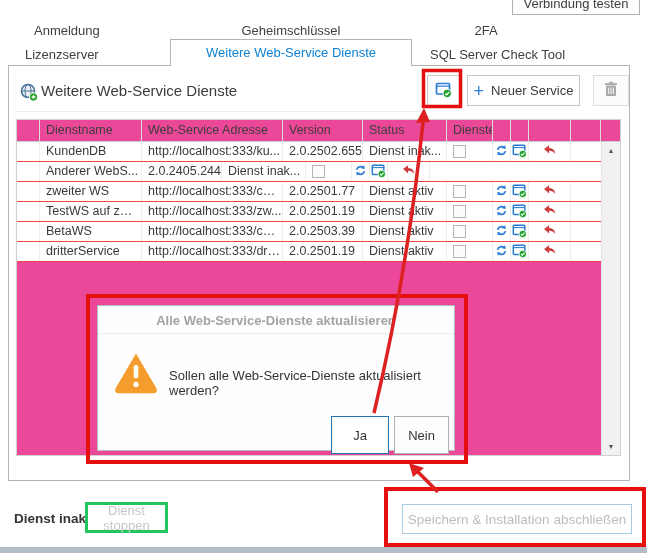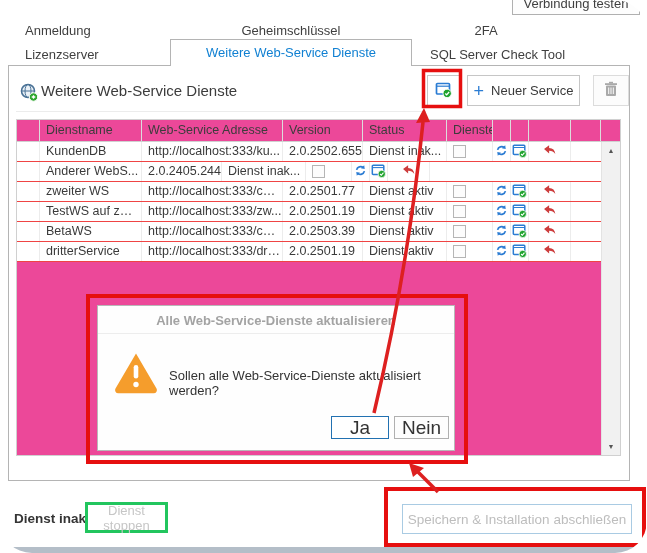--- a/index.html
+++ b/index.html
@@ -1,19 +1,19 @@
 <!DOCTYPE html>
 <html><head>
 <meta charset="utf-8">
 <style>
   * { box-sizing: border-box; margin: 0; padding: 0; }
   html,body { background:#fff; }
   .app {
     position: relative; width: 647px; height: 553px; overflow: hidden;
-    background: #fff; font-family: "Liberation Sans", sans-serif; color:#3a3a3a;border-radius:32px;
+    background: #fff; font-family: "Liberation Sans", sans-serif; color:#3a3a3a;
   }
   
   .btn-test {
     position:absolute; left:512px; top:-11px; width:128px; height:26px;
     border:1px solid #b0b0b0; background:#fdfdfd; color:#3f3f3f; font-size:13px;
     display:flex; align-items:flex-end; justify-content:center; padding-bottom:3px;
   }
   
   .tab { position:absolute; font-size:13px; color:#3f3f3f; line-height:16px; cursor:default; }
   .tab-center { text-align:center; }
@@ -64,22 +64,22 @@
   
   .dialog {
     position:absolute; left:97px; top:305px; width:358px; height:146px;
     background:#fefefe; border:1px solid #b8b8b8; z-index:10; font-size:13px;
   }
   .dialog-title { position:absolute; top:7px; left:0; right:0; text-align:center;
                   color:#a3a3a3; font-weight:bold; font-size:13px; }
   .dialog-sep { position:absolute; top:27px; left:0; right:0; height:1px; background:#ededed; }
   .dialog-warning { position:absolute; left:15px; top:45px; }
   .dialog-msg { position:absolute; left:71px; top:62px; color:#333; }
-  .dlg-btn { position:absolute; top:110px; height:23px; background:#fdfdfd; color:#333;
-             display:flex; align-items:center; justify-content:center; font-size:19px; }
+  .dlg-btn { position:absolute; top:110px; height:38px; background:#fdfdfd; color:#333;
+             display:flex; align-items:center; justify-content:center; font-size:13px; }
   .dlg-ja { left:233px; width:58px; border:1.5px solid #2271b1; background:#fff; }
   .dlg-nein { left:296px; width:55px; border:1px solid #b0b0b0; }
   
   .footer-status { position:absolute; left:14px; top:511px; font-weight:bold; font-size:13.5px; color:#353535; }
   .btn-stop { position:absolute; left:85px; top:502px; width:83px; height:31px;
               border:3px solid #22c55e; background:#fff; color:#c6c6c6; font-size:13px;
               display:flex; align-items:center; justify-content:center; }
   .btn-save { position:absolute; left:402px; top:504px; width:230px; height:30px;
               border:1px solid #a9cbe3; background:#fff; color:#bdbdbd; font-size:13.5px;
               display:flex; align-items:center; justify-content:center; }
@@ -87,21 +87,21 @@
   
   .annotations { position:absolute; left:0; top:0; z-index:50; pointer-events:none; }
 </style>
 </head>
 <body>
 
 <div class="app">
 
   <button class="btn-test">Verbindung testen</button>
 
-  <div class="tab" style="left:25px; top:23px;">Anmeldung</div>
+  <div class="tab" style="left:34px; top:23px;">Anmeldung</div>
   <div class="tab tab-center" style="left:170px; top:23px; width:242px;">Geheimschlüssel</div>
   <div class="tab tab-center" style="left:412px; top:23px; width:148px;">2FA</div>
   <div class="tab" style="left:25px; top:47px;">Lizenzserver</div>
   <div class="tab-active-box">Weitere Web-Service Dienste</div>
   <div class="tab" style="left:430px; top:47px;">SQL Server Check Tool</div>
 
   <div class="panel">
     <span class="globe">
       <svg width="19" height="19" viewBox="0 0 19 19">
         <circle cx="8" cy="8" r="6.5" fill="#eaf1f7" stroke="#4a7296" stroke-width="1.6"></circle>

